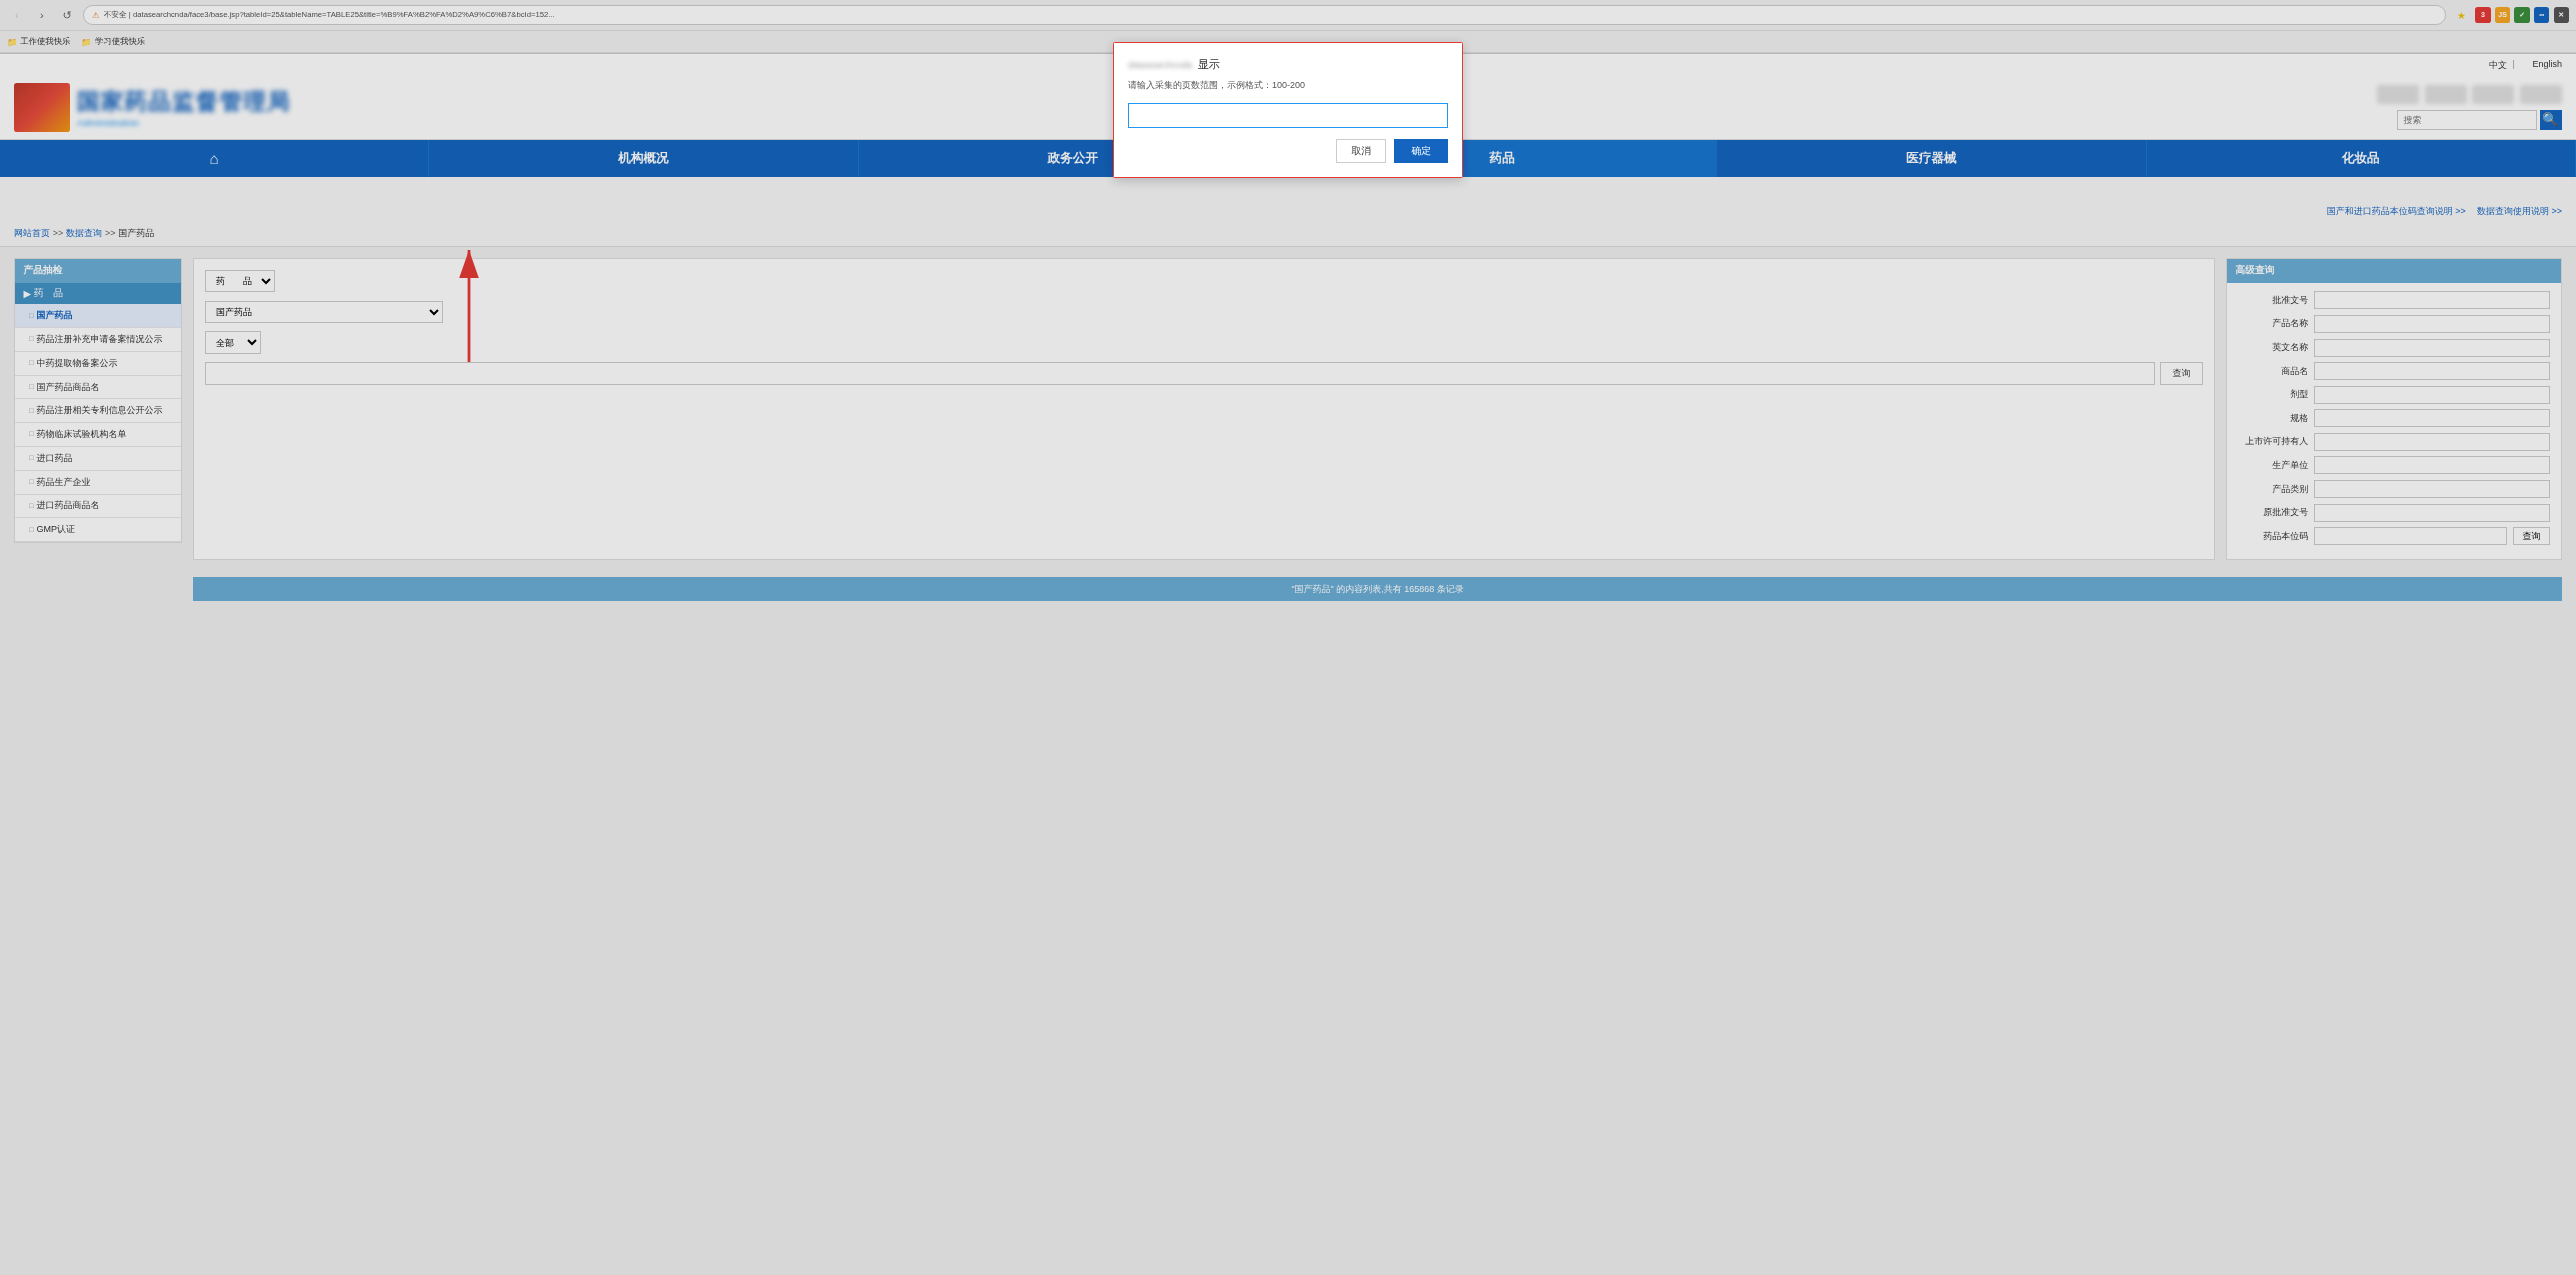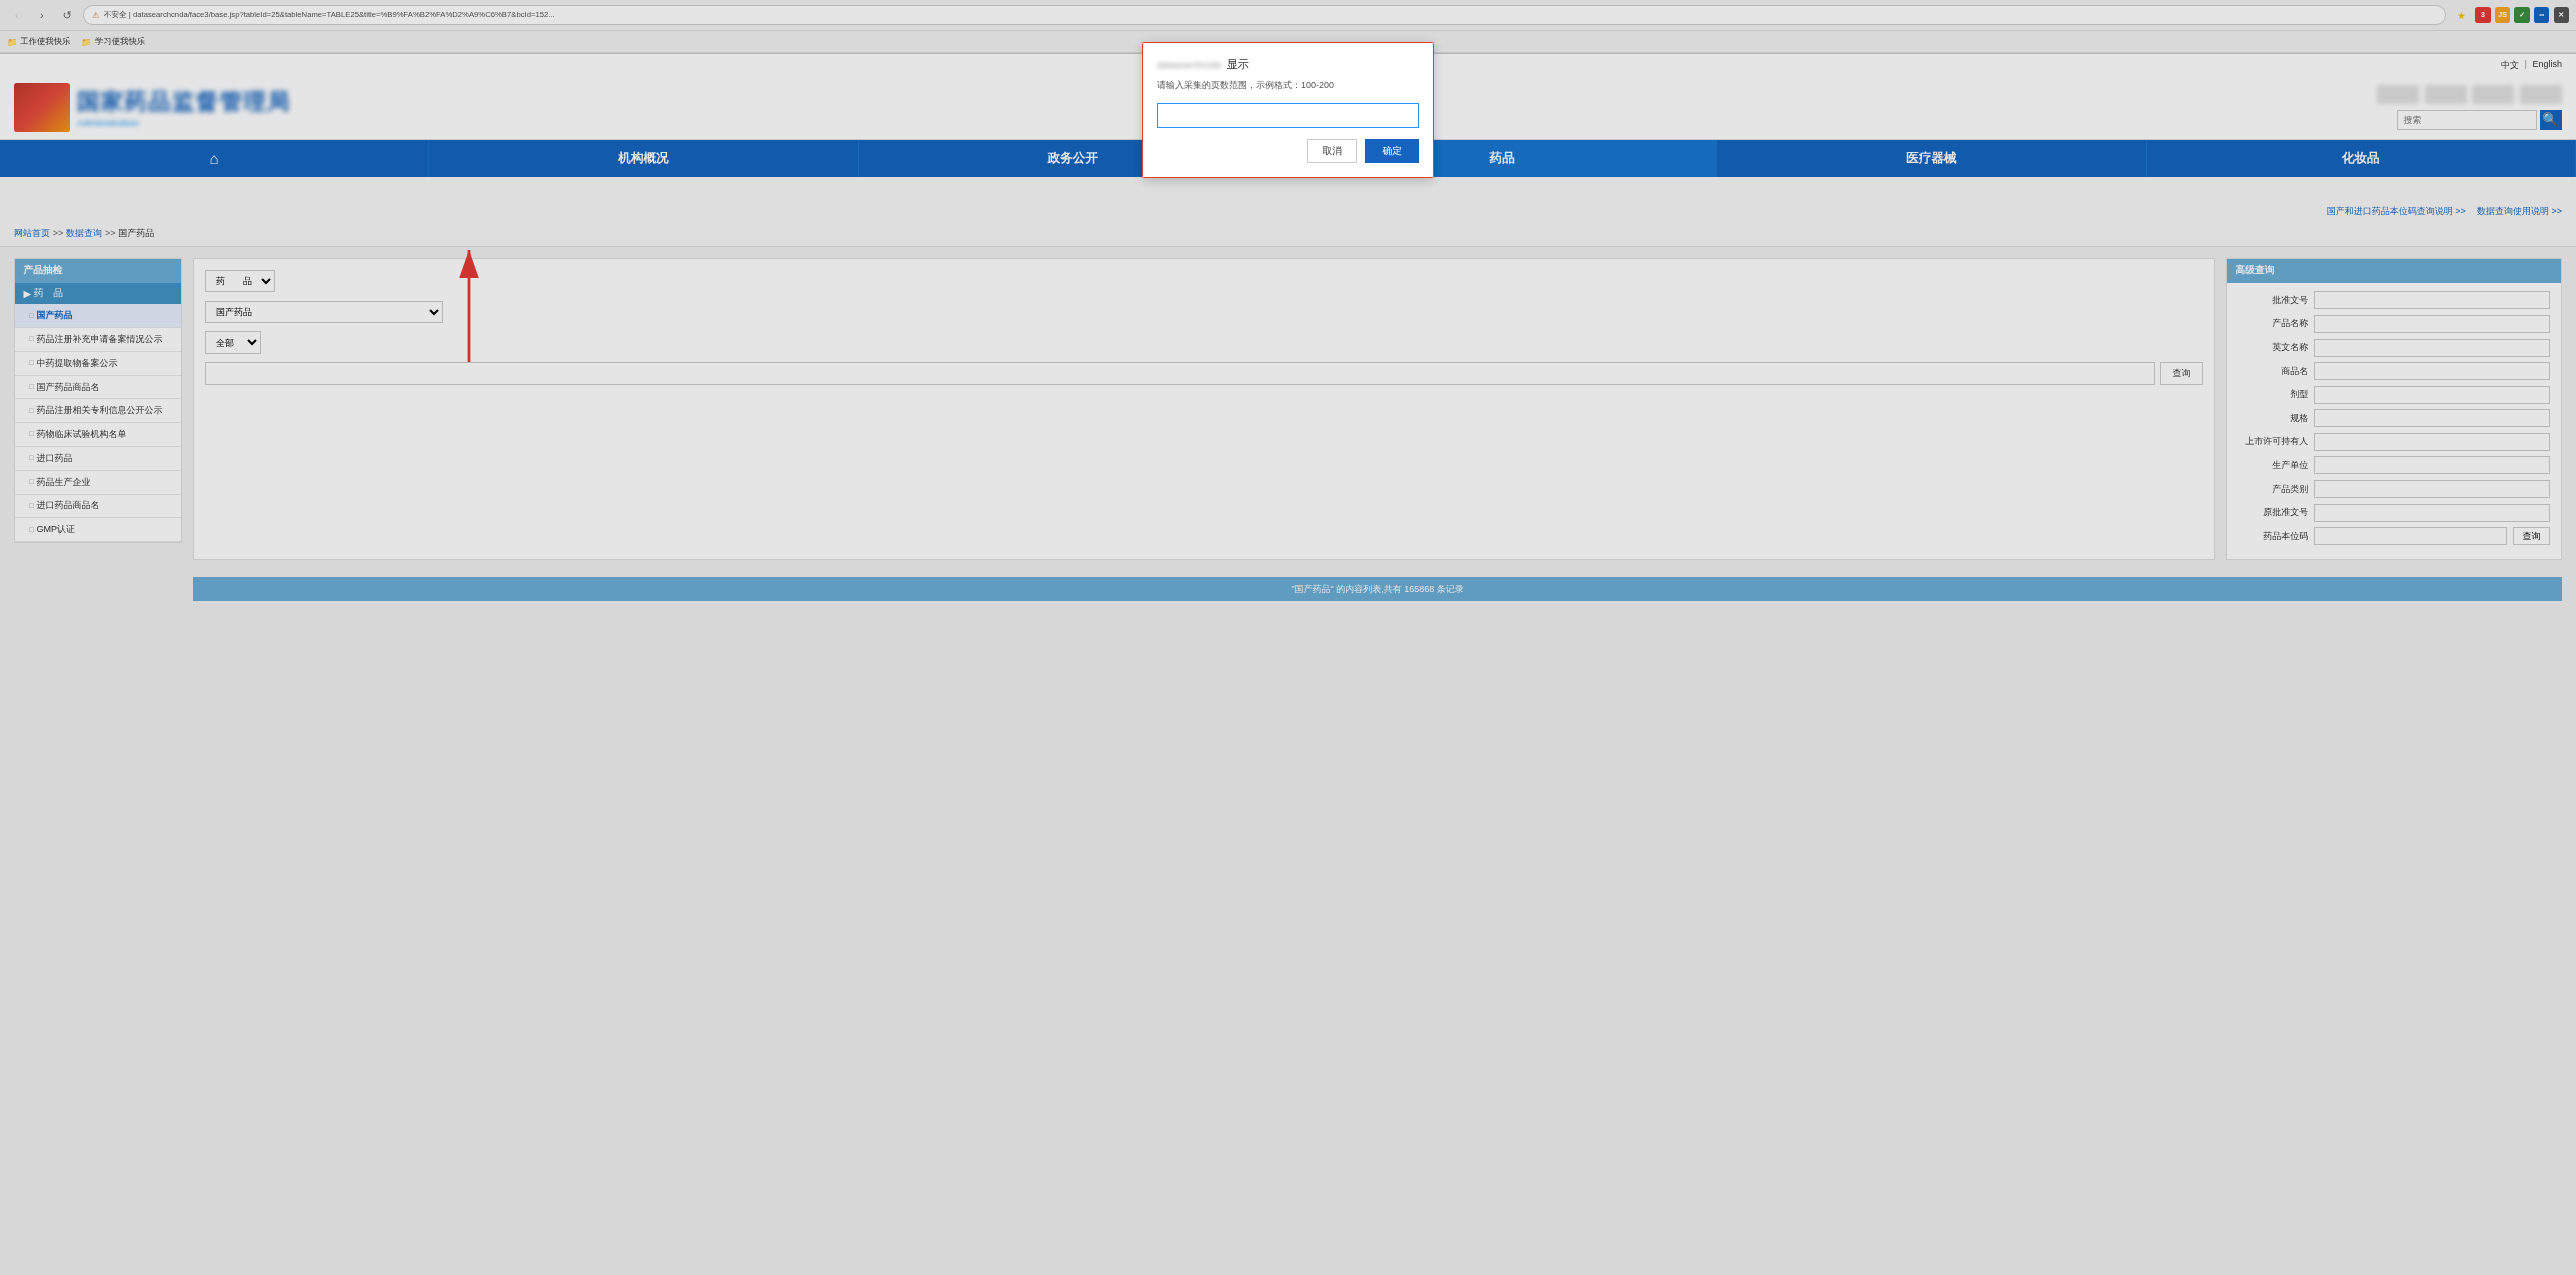--- a/index.html
+++ b/index.html
@@ -19,21 +19,21 @@
     .bookmarks-bar { display: flex; align-items: center; padding: 2.8px 7px; gap: 11.2px; background: #f2f2f2; border-bottom: 0.7px solid #ddd; height: 22.4px; }
     .bookmark-item { font-size: 8.4px; color: #333; cursor: pointer; display: flex; align-items: center; gap: 2.8px; }
 
     
     .page-wrapper { position: relative; }
 
     
     .lang-bar { display: flex; justify-content: flex-end; padding: 4.2px 14px; background: white; font-size: 9px; }
     .lang-bar a { color: #333; text-decoration: none; }
     .lang-divider { margin: 0 5.6px; color: #999; }
-    .lang-active { color: #0066cc; }
+    .lang-active { color: #0066cc; margin-left: 12px; }
 
     
     .site-header { background: white; padding: 7px 14px; display: flex; align-items: center; justify-content: space-between; border-bottom: 0.7px solid #ddd; }
     .site-logo { display: flex; align-items: center; gap: 7px; }
     .logo-img { width: 56px; height: 49px; background: linear-gradient(135deg, #c0392b, #e74c3c, #f39c12); border-radius: 2.8px; }
     .site-title-block { display: flex; flex-direction: column; }
     .site-title-main { font-size: 22.4px; font-weight: bold; color: #1565c0; letter-spacing: 1.4px; filter: blur(2.8px); }
     .site-title-sub { font-size: 9.8px; color: #2196f3; filter: blur(2.1px); }
     .header-right { display: flex; flex-direction: column; align-items: flex-end; gap: 5.6px; }
     .header-icons { display: flex; gap: 5.6px; align-items: center; }
@@ -91,21 +91,21 @@
     .adv-label { width: 70px; text-align: right; font-size: 9px; color: #333; flex-shrink: 0; }
     .adv-input { flex: 1; height: 18px; border: 0.7px solid #ccc; padding: 0 4.2px; font-size: 9px; }
     .adv-input-short { width: 112px; }
     .adv-query-btn { background: white; border: 0.7px solid #ccc; padding: 0 8.4px; height: 18px; font-size: 9px; cursor: pointer; }
 
     
     .results-bar { background: #6baed6; color: white; padding: 5.6px 8.4px; font-size: 9px; text-align: center; margin-top: 5.6px; }
 
     
     .dialog-overlay { position: fixed; top: 0; left: 0; right: 0; bottom: 0; background: rgba(0,0,0,0.1); z-index: 100; display: flex; align-items: flex-start; justify-content: center; padding-top: 42px; }
-    .dialog-box { background: white; border: 1.4px solid #e53935; border-radius: 1.4px; padding: 14px; width: 292px; box-shadow: 0 2.8px 11.2px rgba(0,0,0,0.2); position: relative; }
+    .dialog-box { background: white; border: 1.4px solid #e53935; border-radius: 1.4px; padding: 14px; width: 350px; box-shadow: 0 2.8px 11.2px rgba(0,0,0,0.2); position: relative; }
     .dialog-title-row { display: flex; align-items: center; gap: 5.6px; margin-bottom: 7px; }
     .dialog-domain { font-size: 9px; color: #999; filter: blur(2.1px); }
     .dialog-title { font-size: 11.2px; color: #333; font-weight: normal; }
     .dialog-desc { font-size: 9px; color: #555; margin-bottom: 11.2px; }
     .dialog-input { width: 100%; height: 25px; border: 1px solid #2196f3; padding: 0 7px; font-size: 9.8px; outline: none; margin-bottom: 11.2px; }
     .dialog-buttons { display: flex; justify-content: flex-end; gap: 8.4px; }
     .dialog-cancel { background: white; border: 0.7px solid #ccc; padding: 4.2px 14px; font-size: 9.8px; cursor: pointer; color: #333; }
     .dialog-confirm { background: #1565c0; border: none; padding: 4.2px 17px; font-size: 9.8px; cursor: pointer; color: white; }
 
     

